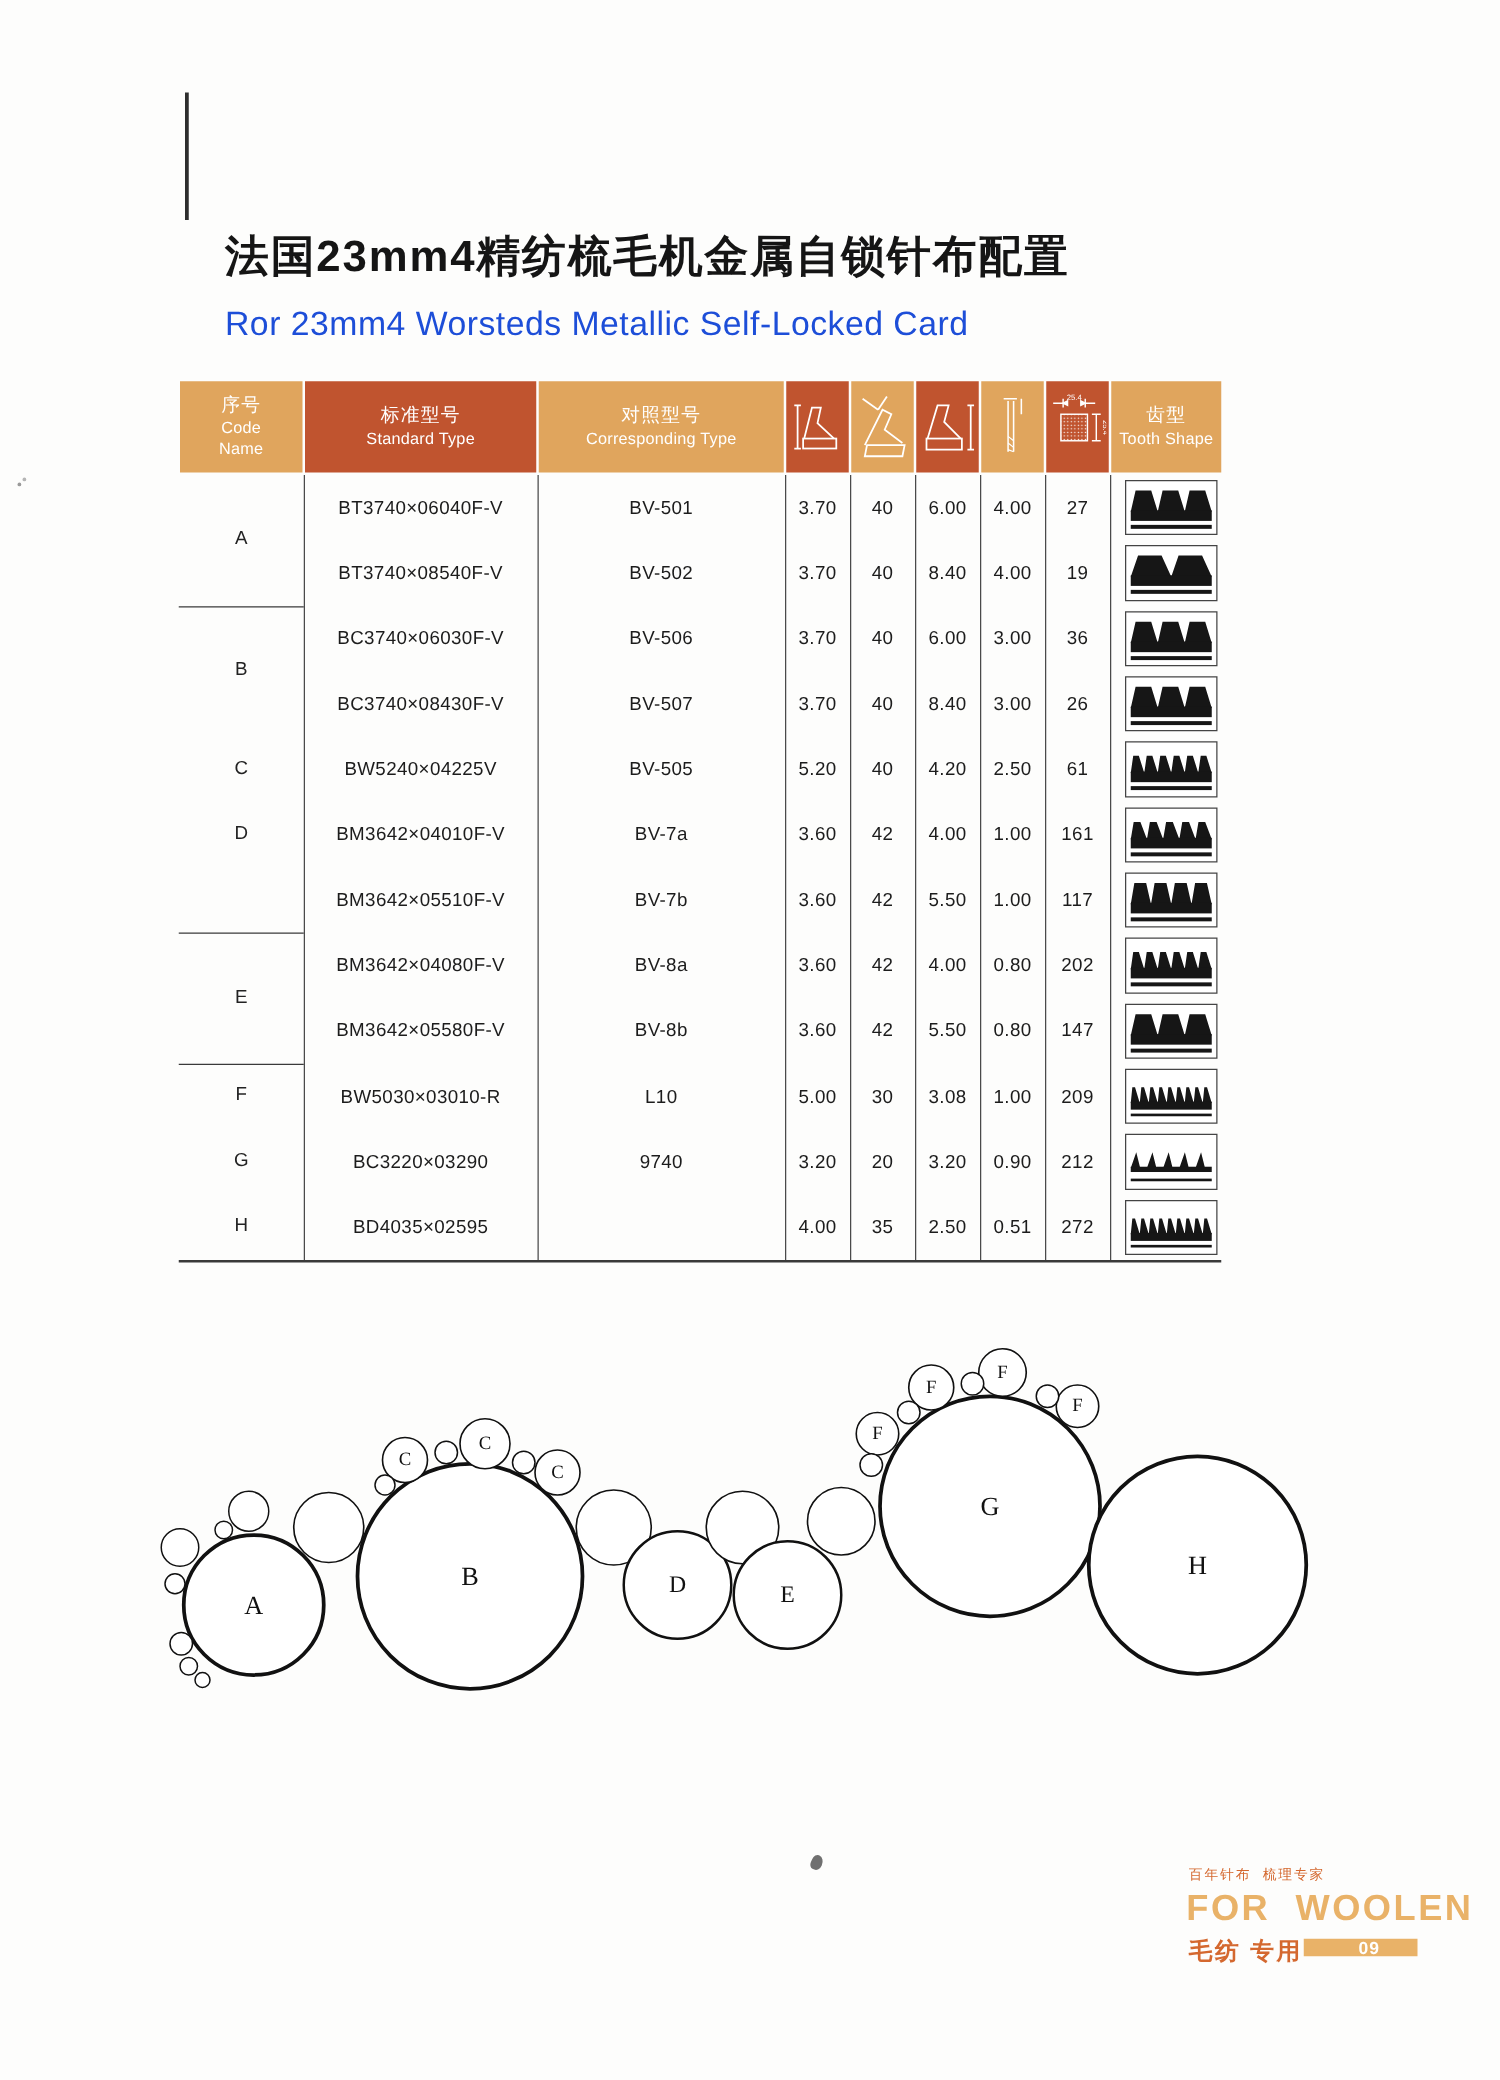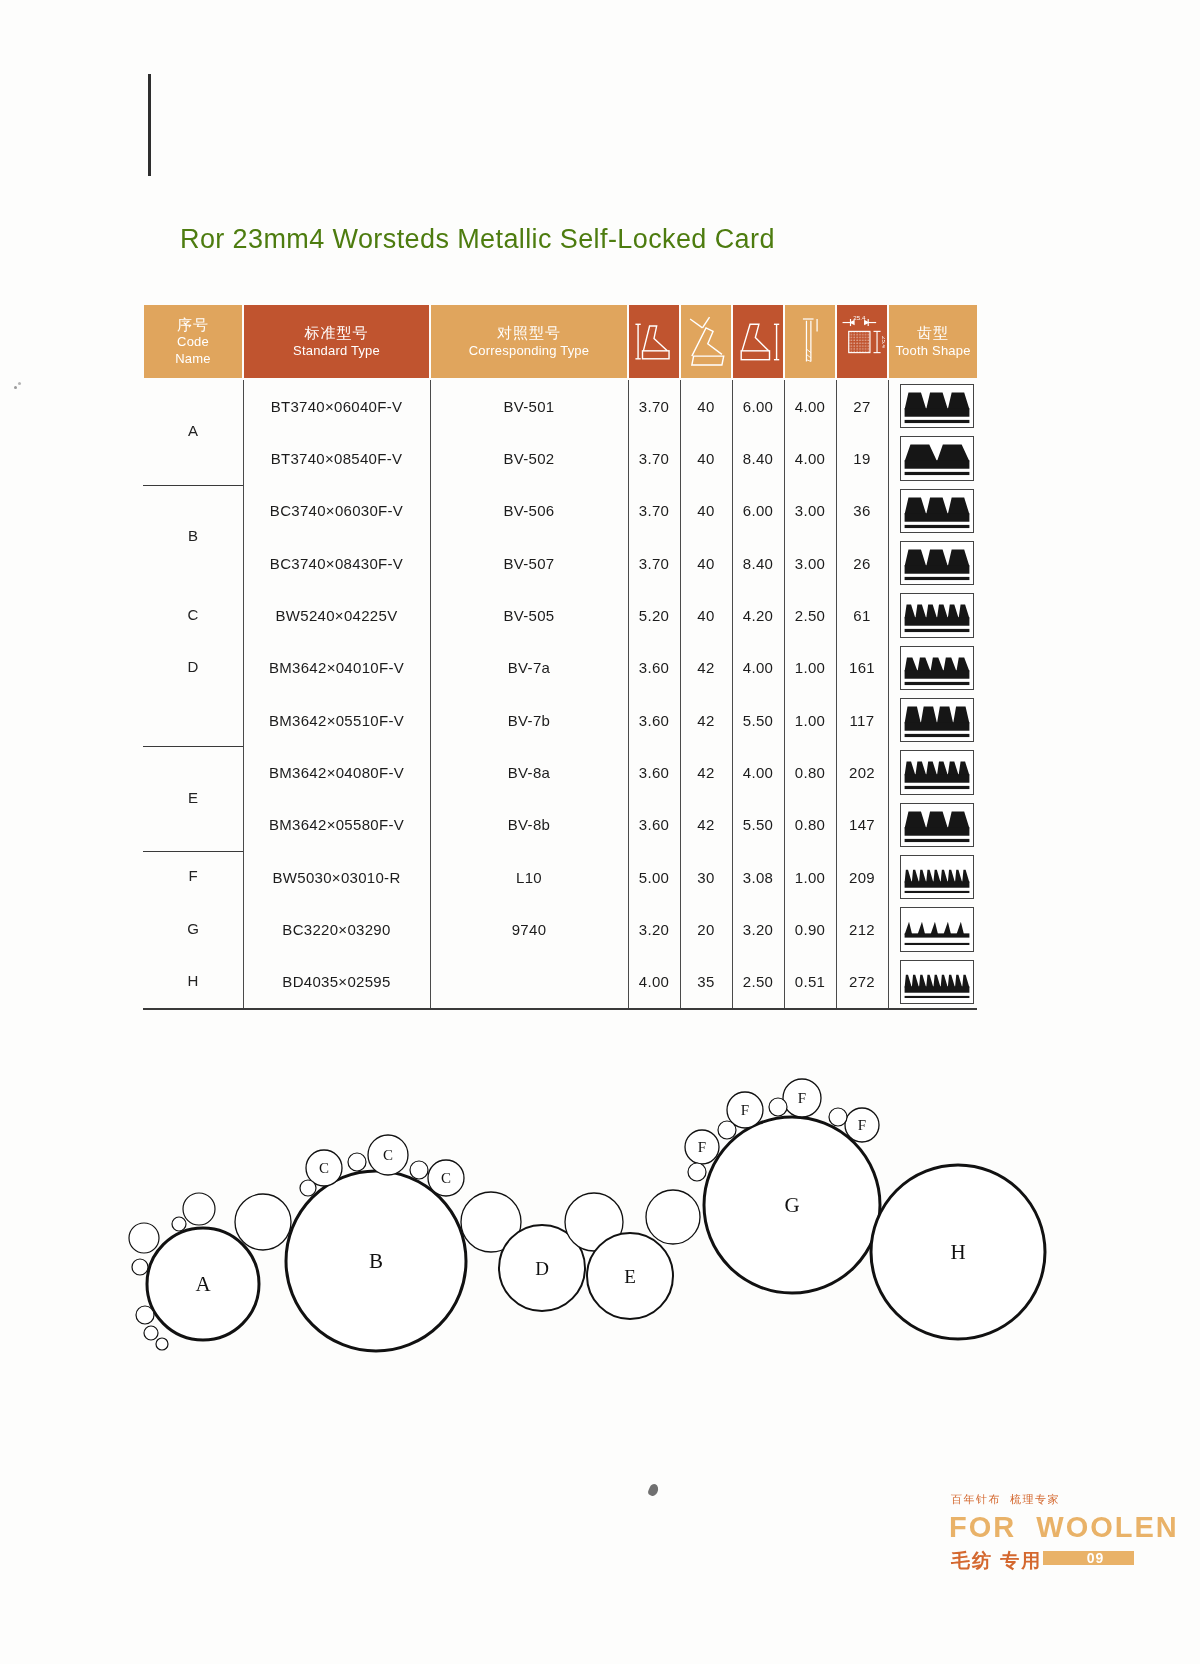--- a/index.html
+++ b/index.html
@@ -2,21 +2,21 @@
 <html><head>
 <meta charset="utf-8">
 <style>
   html,body{margin:0;padding:0;background:#e8e8e8;}
   .page{position:relative;width:1200px;height:1664px;margin:0 auto;background:#fdfdfc;
         font-family:"Liberation Sans",sans-serif;overflow:hidden;}
   
   .accent-rule{position:absolute;left:148px;top:74px;width:2.5px;height:102px;background:#2e2e2e;}
   .title-cn{position:absolute;left:180px;top:182px;font-size:35px;font-weight:700;color:#151515;
             letter-spacing:1.5px;margin:0;}
-  .title-en{position:absolute;left:180px;top:224px;font-size:27px;font-weight:400;color:#4d7c0f;
+  .title-en{position:absolute;left:180px;top:244px;font-size:27px;font-weight:400;color:#1d4ed8;
             letter-spacing:.4px;}
   
   .tbl{position:absolute;left:143px;top:305px;width:834px;}
   .thead{position:absolute;top:0;left:0;width:834px;height:61px;}
   .hc{position:absolute;top:0;height:73px;display:flex;flex-direction:column;align-items:center;
       justify-content:center;color:#fff;text-align:center;line-height:1.3;}
   .hc.tan{background:#e0a55d;}
   .hc.red{background:#c0542f;}
   .hc .cn{font-size:15px;letter-spacing:1px;}
   .hc .en{font-size:13px;letter-spacing:.2px;}
@@ -45,20 +45,21 @@
          border-radius:45% 60% 50% 40%;transform:rotate(24deg);opacity:.8;}
   .speck2{position:absolute;left:14px;top:386px;width:3px;height:3px;background:#9a9a9a;border-radius:50%;
           box-shadow:4px -4px 0 #b5b5b5;}
 </style>
 </head>
 <body>
 
 <div class="page">
 
   <div class="accent-rule"></div>
+  <h1 class="title-cn">法国23mm4精纺梳毛机金属自锁针布配置</h1>
   <div class="title-en">Ror 23mm4 Worsteds Metallic Self-Locked Card</div>
 
   <div class="tbl">
     <div class="thead">
       <div class="hc tan" style="left:1px;width:98px;">
         <span class="cn">序号</span>
         <span class="en">Code</span>
         <span class="en">Name</span>
       </div>
       <div class="hc red" style="left:101px;width:185px;">

